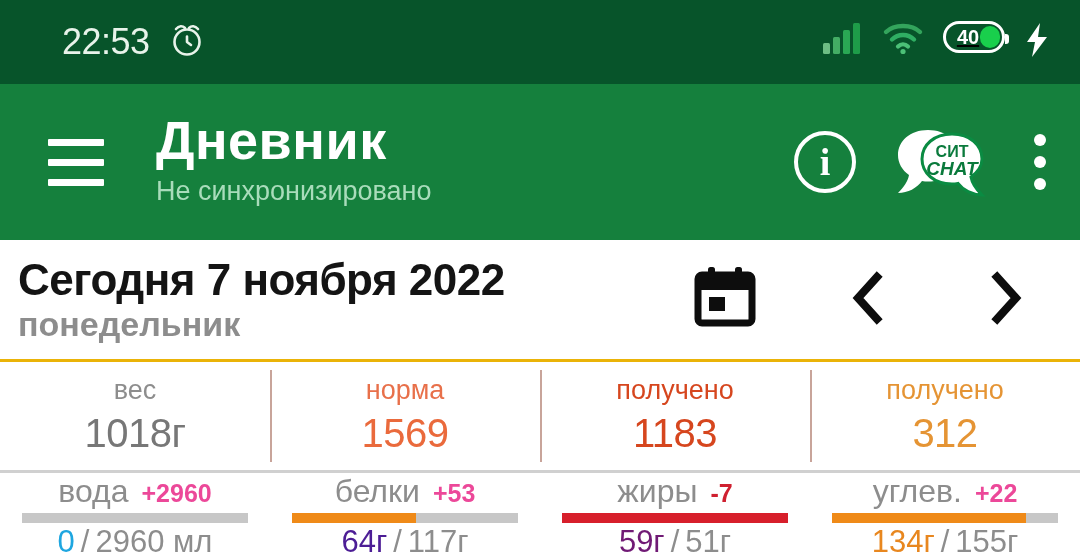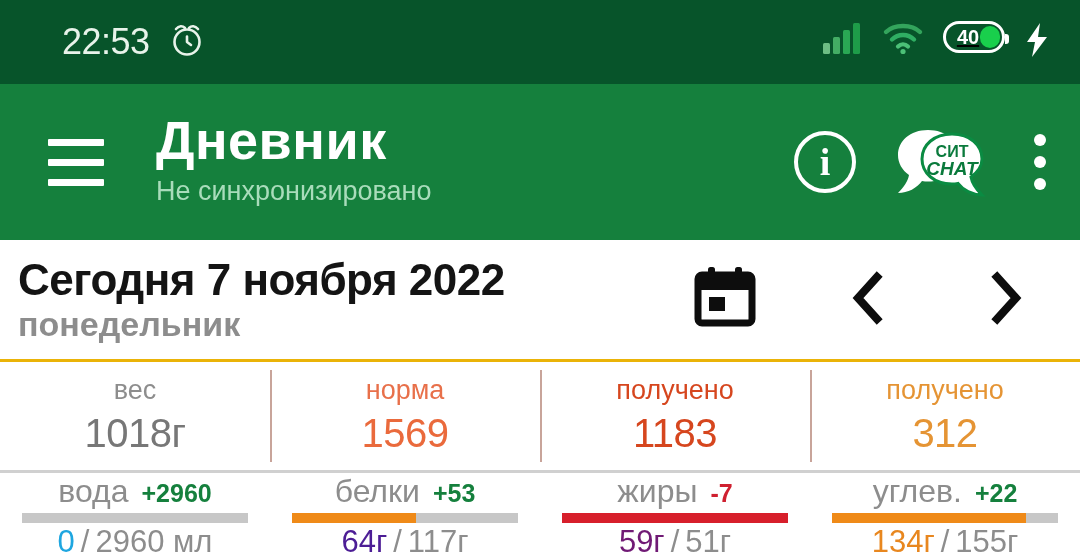--- a/index.html
+++ b/index.html
@@ -277,21 +277,21 @@
     line-height: 1;
   }
   .nutrient-name {
     color: #8d8d8d;
     font-size: 32px;
   }
   .nutrient-delta {
     font-size: 25px;
     font-weight: bold;
   }
-  .delta-pos { color: #15803d; }
+  .delta-pos { color: #ec4899; }
   .delta-neg { color: #cf2030; }
   .bar {
     width: 226px;
     height: 11px;
     background: #c7c7c7;
     margin: 6px 0 3px 0;
     position: relative;
     overflow: hidden;
   }
   .bar-fill {

